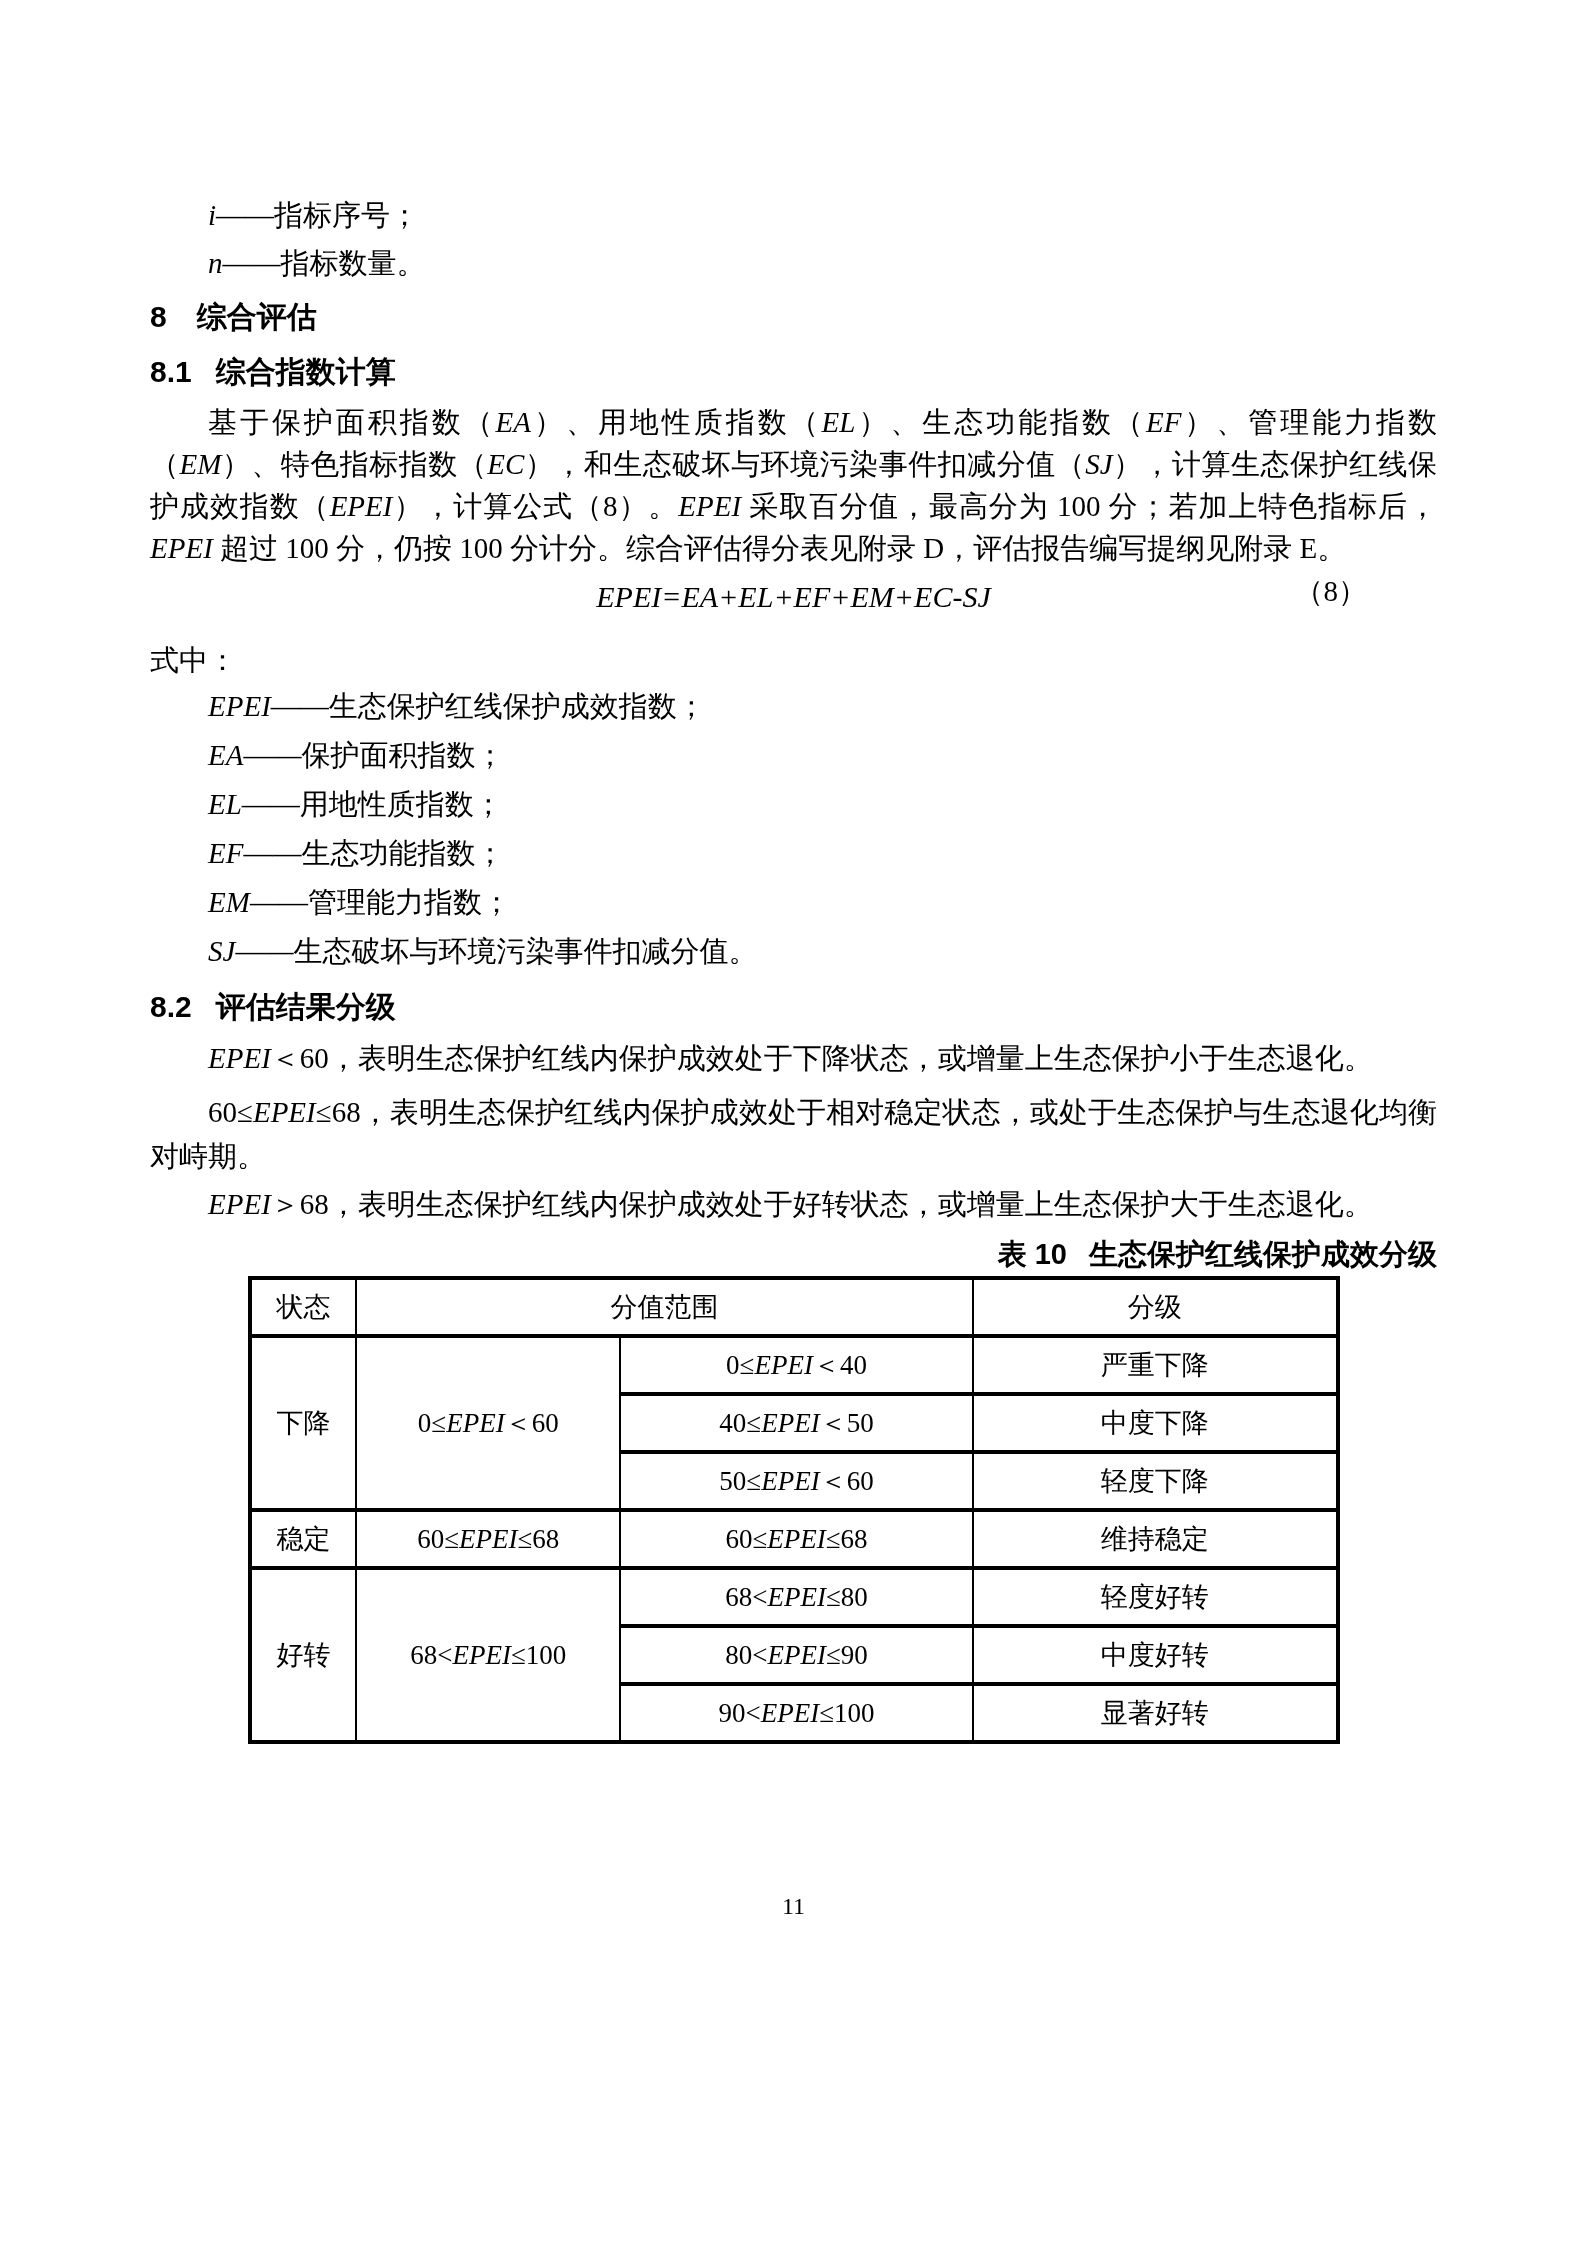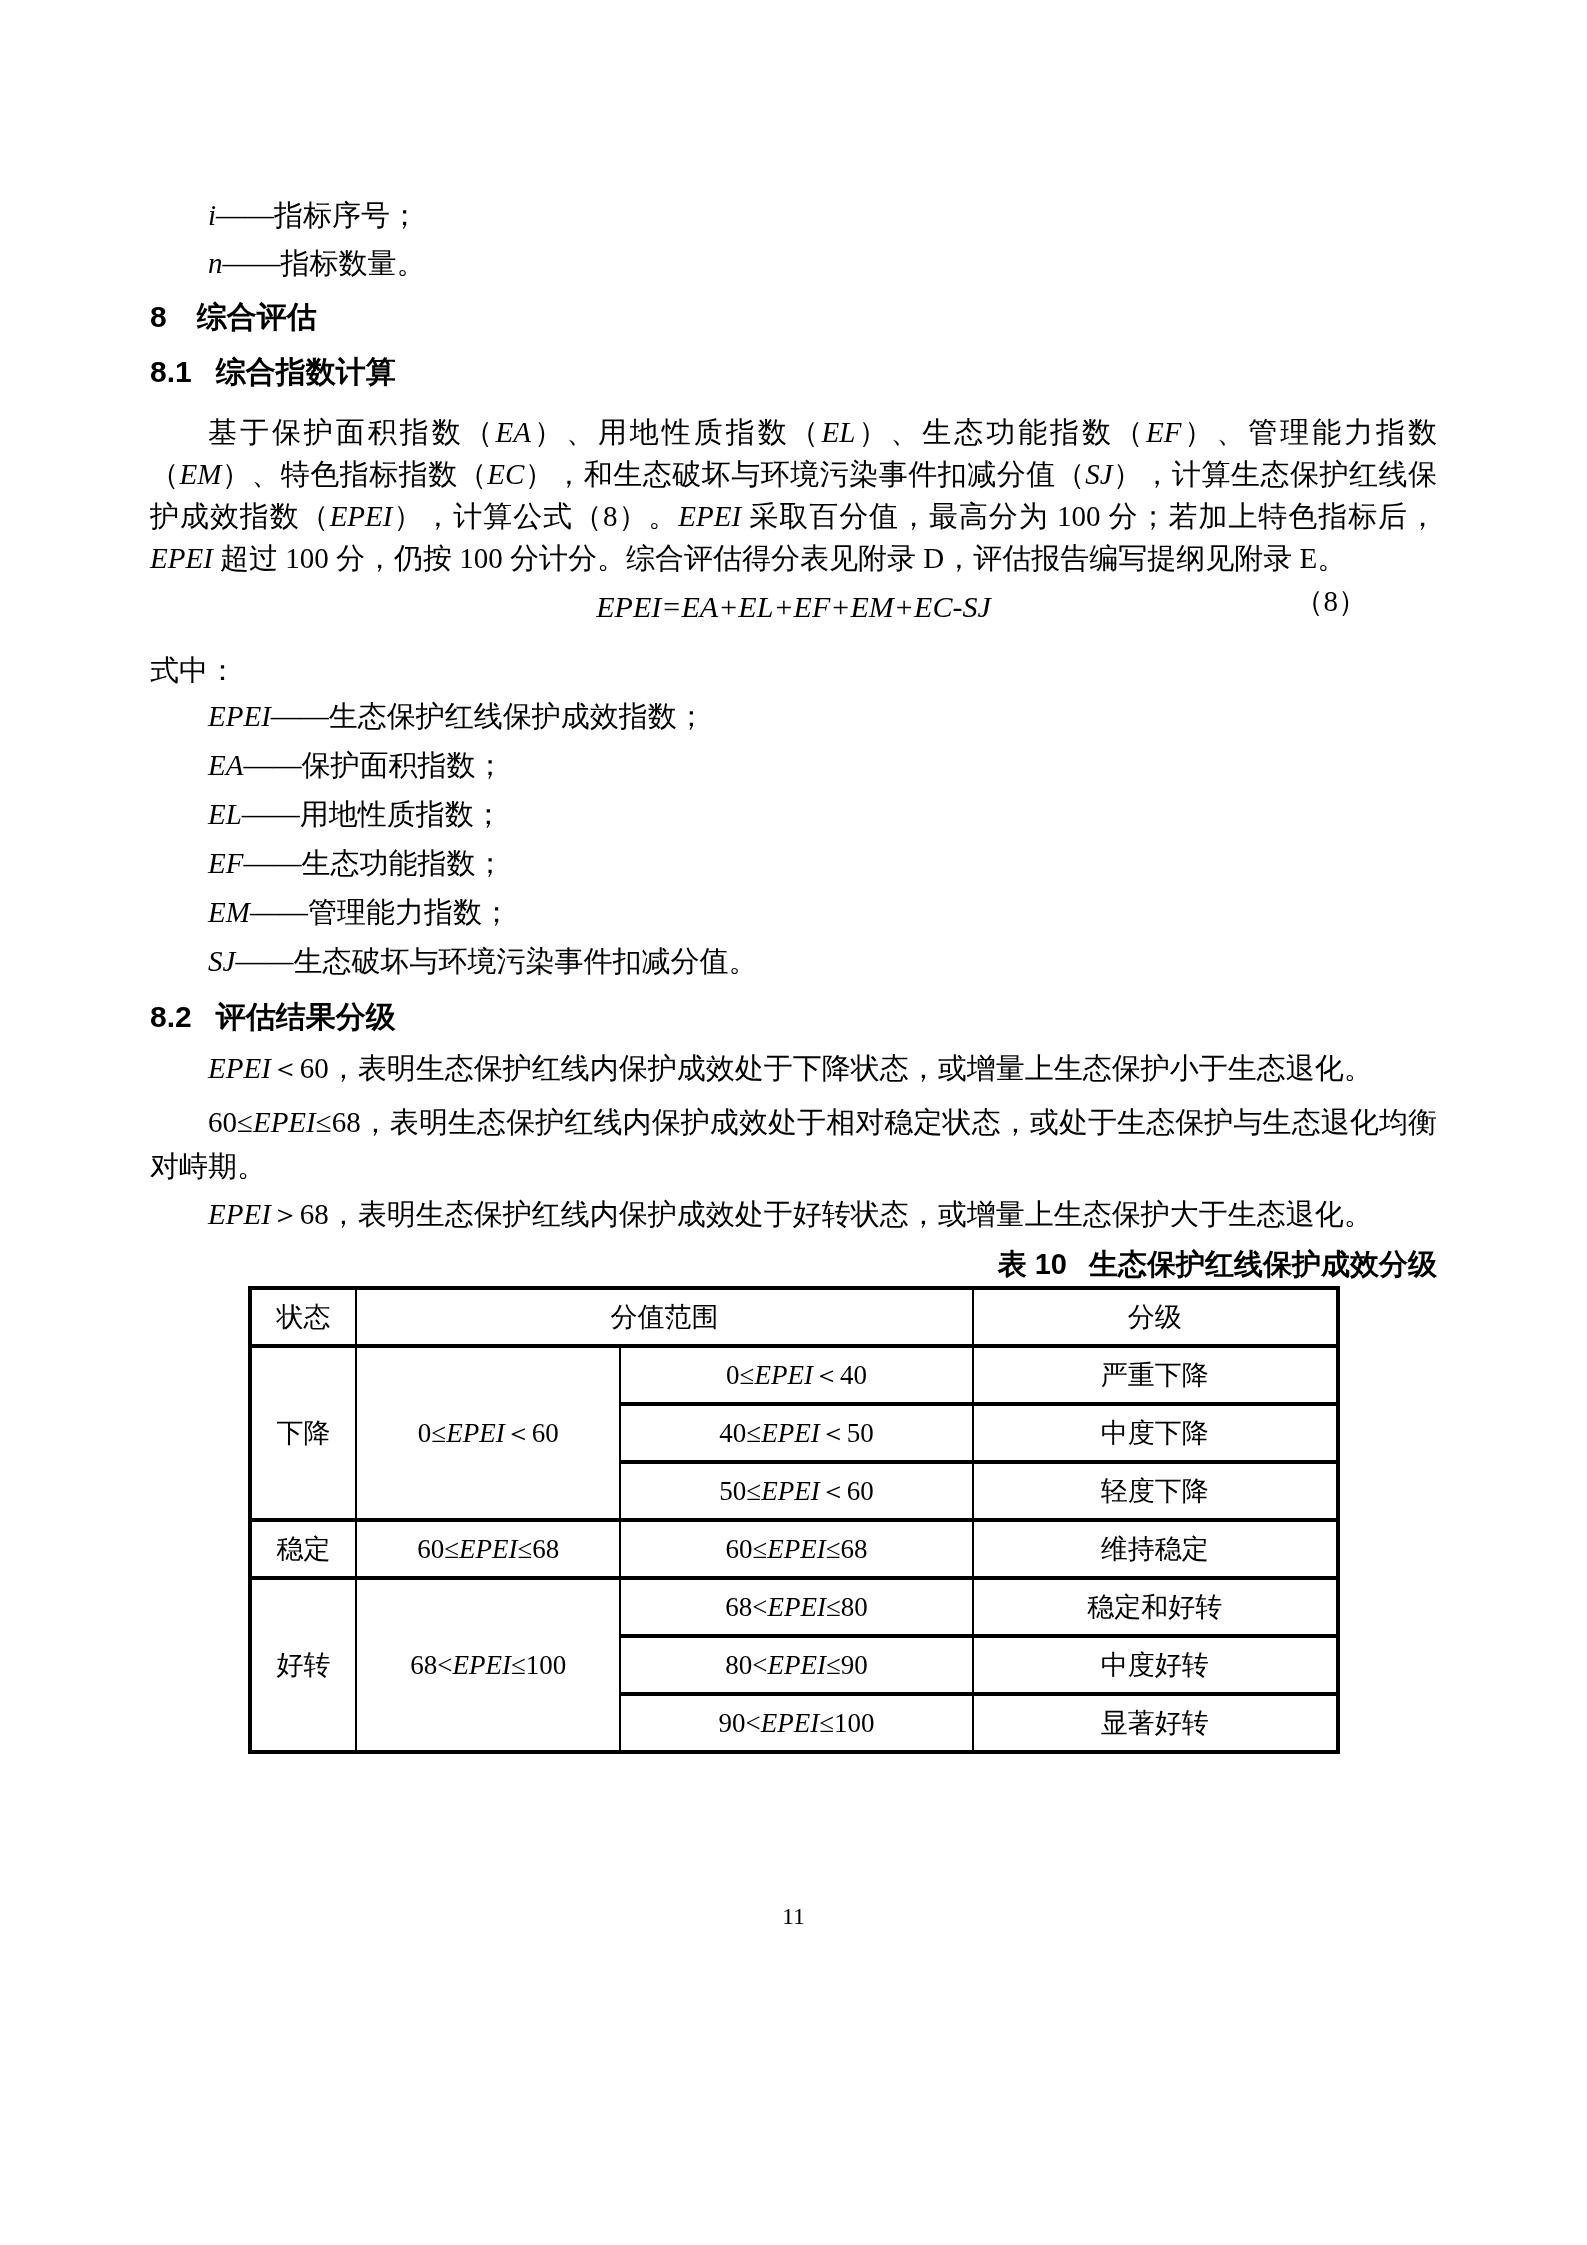--- a/index.html
+++ b/index.html
@@ -14,21 +14,21 @@
 
   .pline{font-size:29px;line-height:48px;padding-left:58px;margin:0;}
   .it{font-style:italic;}
   sub{font-size:0.68em;line-height:0;}
 
   .h-main{font-family:"Liberation Sans","DejaVu Sans",sans-serif;font-weight:700;
           font-size:30px;line-height:50px;margin:5px 0 0 0;}
   .h-main .hnum{margin-right:30px;font-weight:700;}
   .h-sub .hnum{margin-right:24px;}
 
-  .para{font-size:29px;line-height:42px;text-align:justify;text-indent:58px;margin:14px 0 0 0;font-family:Liberation Serif, serif;}
+  .para{font-size:29px;line-height:42px;text-align:justify;text-indent:58px;margin:4px 0 0 0;font-family:Liberation Serif, serif;}
 
   .formula-row{position:relative;text-align:center;font-size:30px;line-height:46px;margin-top:5px;}
   .formula-num{position:absolute;right:70px;top:-6px;font-size:29px;font-style:normal;}
 
   .where-label{font-size:29px;line-height:44px;margin:18px 0 0 0;}
   .wline{font-size:29px;line-height:49px;padding-left:58px;margin:0;}
 
   .h-82{margin-top:6px;}
   .p82{font-size:29px;line-height:44px;text-align:justify;text-indent:58px;}
   .p82-1{margin:6px 0 0 0;}
@@ -129,21 +129,21 @@
           <td>稳定</td>
           <td><span>60≤</span><span class="it">EPEI</span><span>≤68</span></td>
           <td><span>60≤</span><span class="it">EPEI</span><span>≤68</span></td>
           <td>维持稳定</td>
         </tr>
 
         <tr>
           <td rowspan="3">好转</td>
           <td rowspan="3"><span>68&lt;</span><span class="it">EPEI</span><span>≤100</span></td>
           <td><span>68&lt;</span><span class="it">EPEI</span><span>≤80</span></td>
-          <td>稳定和好转</td>
+          <td>轻度好转</td>
         </tr>
         <tr>
           <td><span>80&lt;</span><span class="it">EPEI</span><span>≤90</span></td>
           <td>中度好转</td>
         </tr>
         <tr>
           <td><span>90&lt;</span><span class="it">EPEI</span><span>≤100</span></td>
           <td>显著好转</td>
         </tr>
       </tbody>

